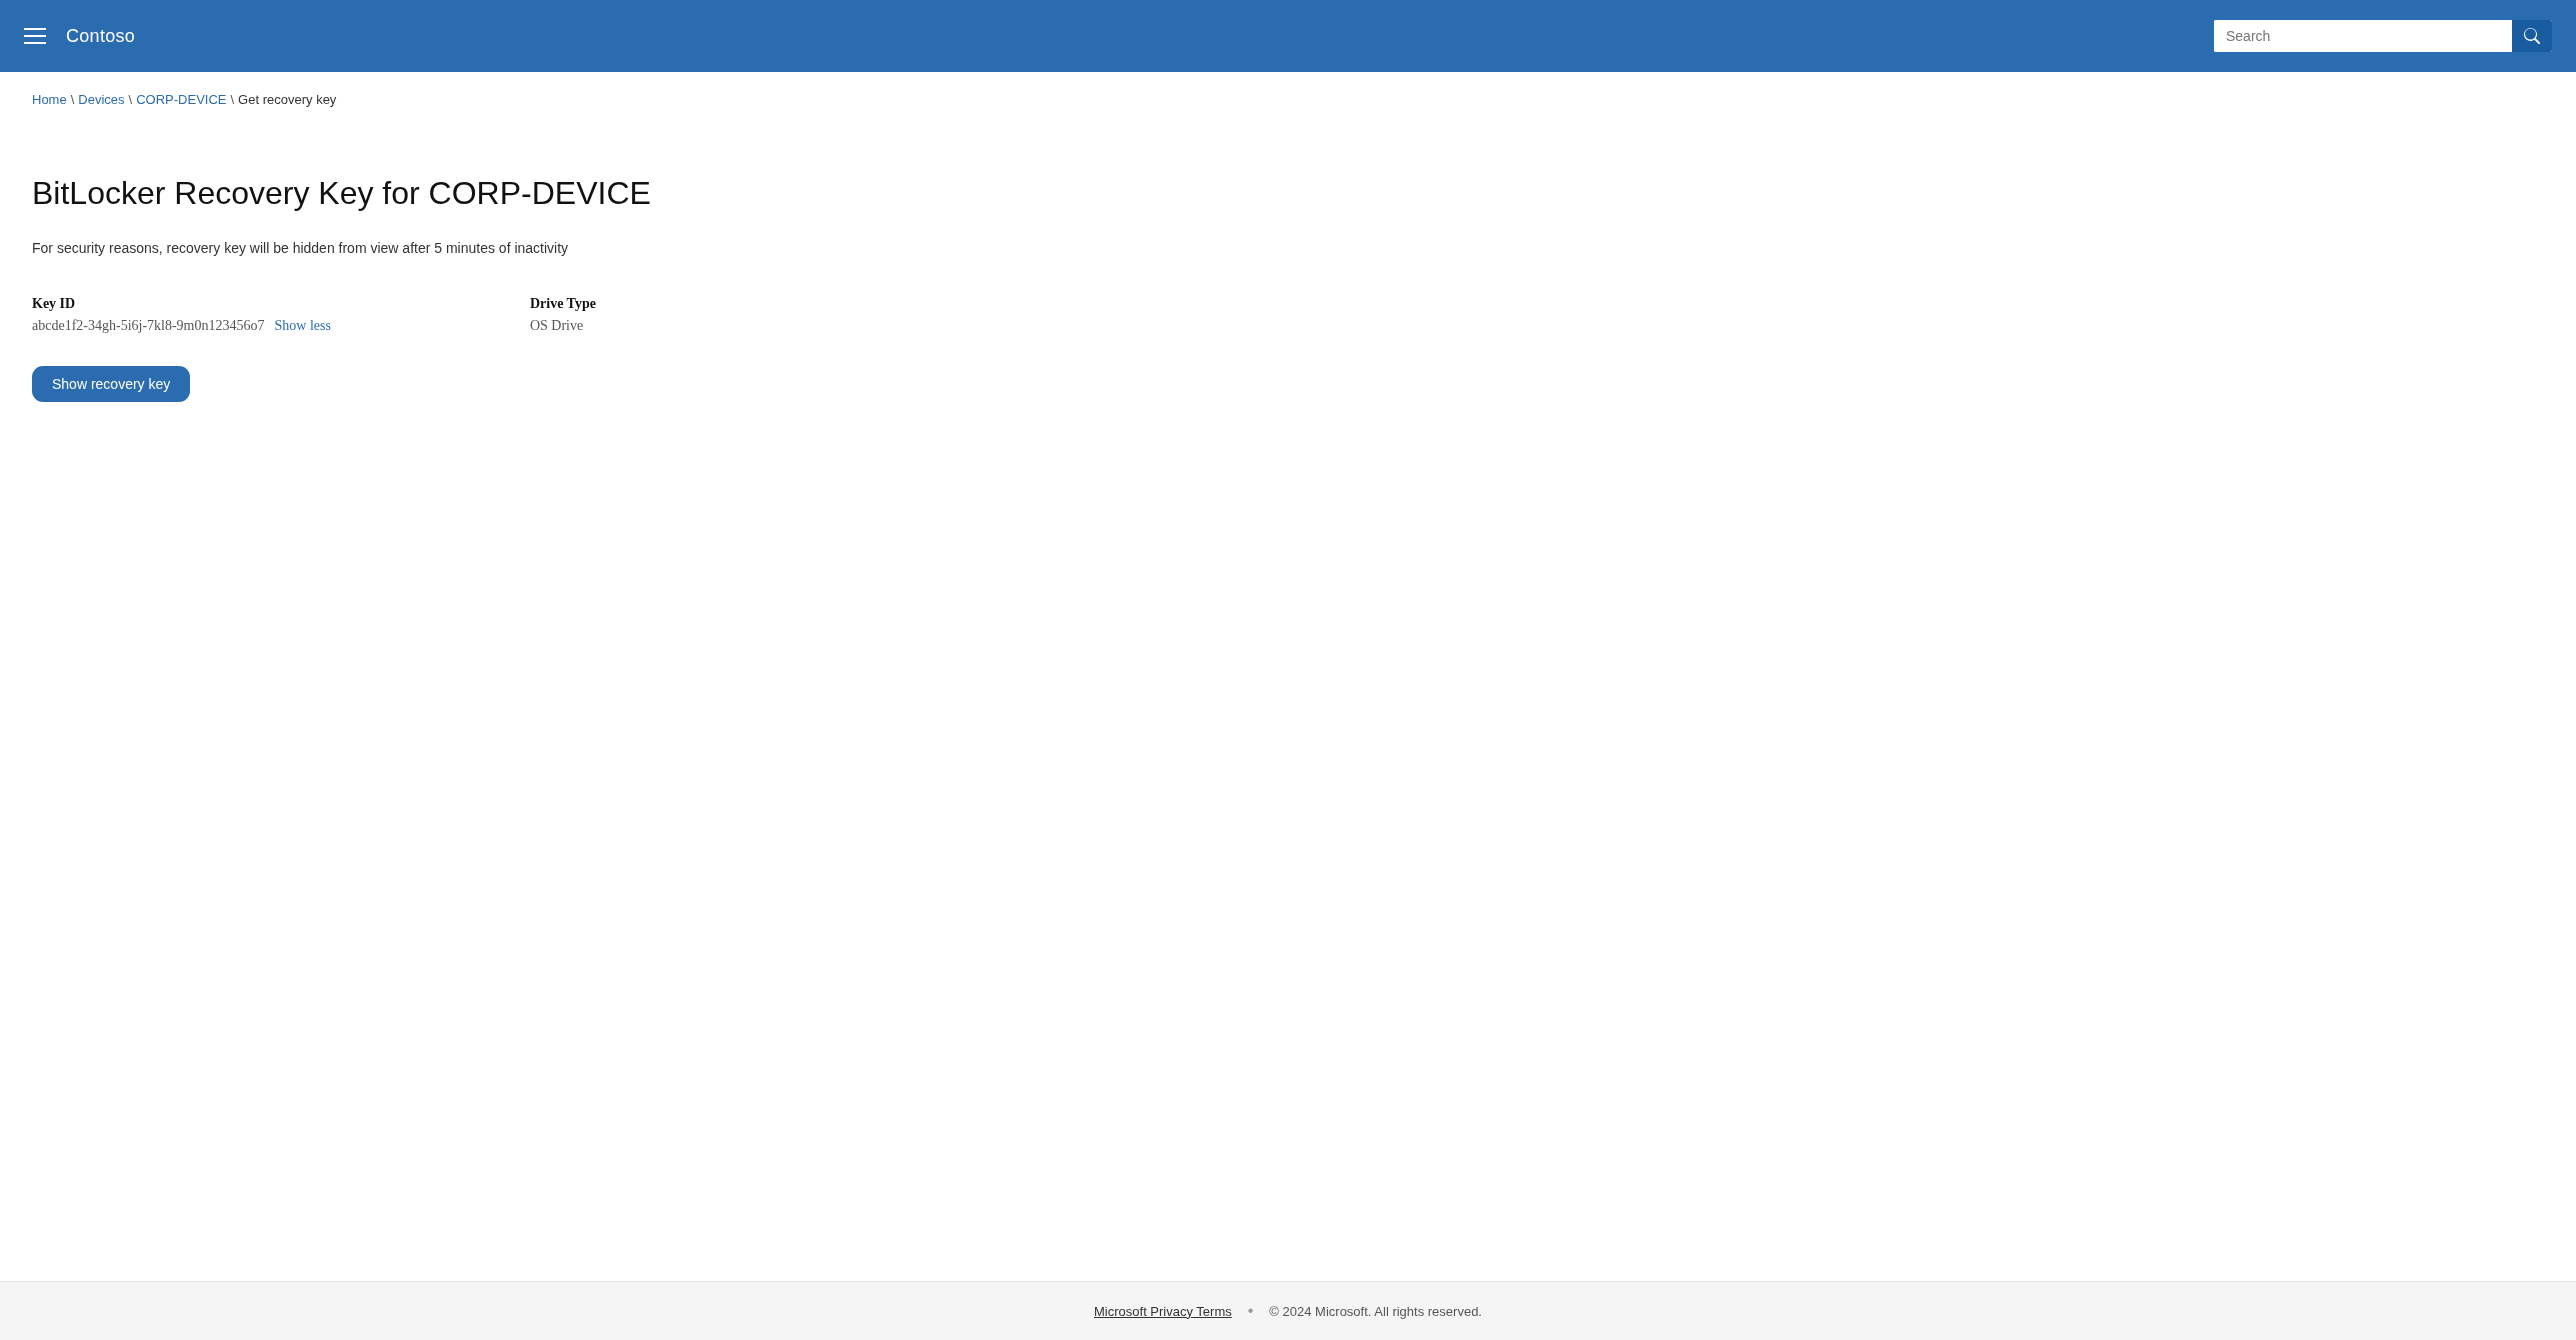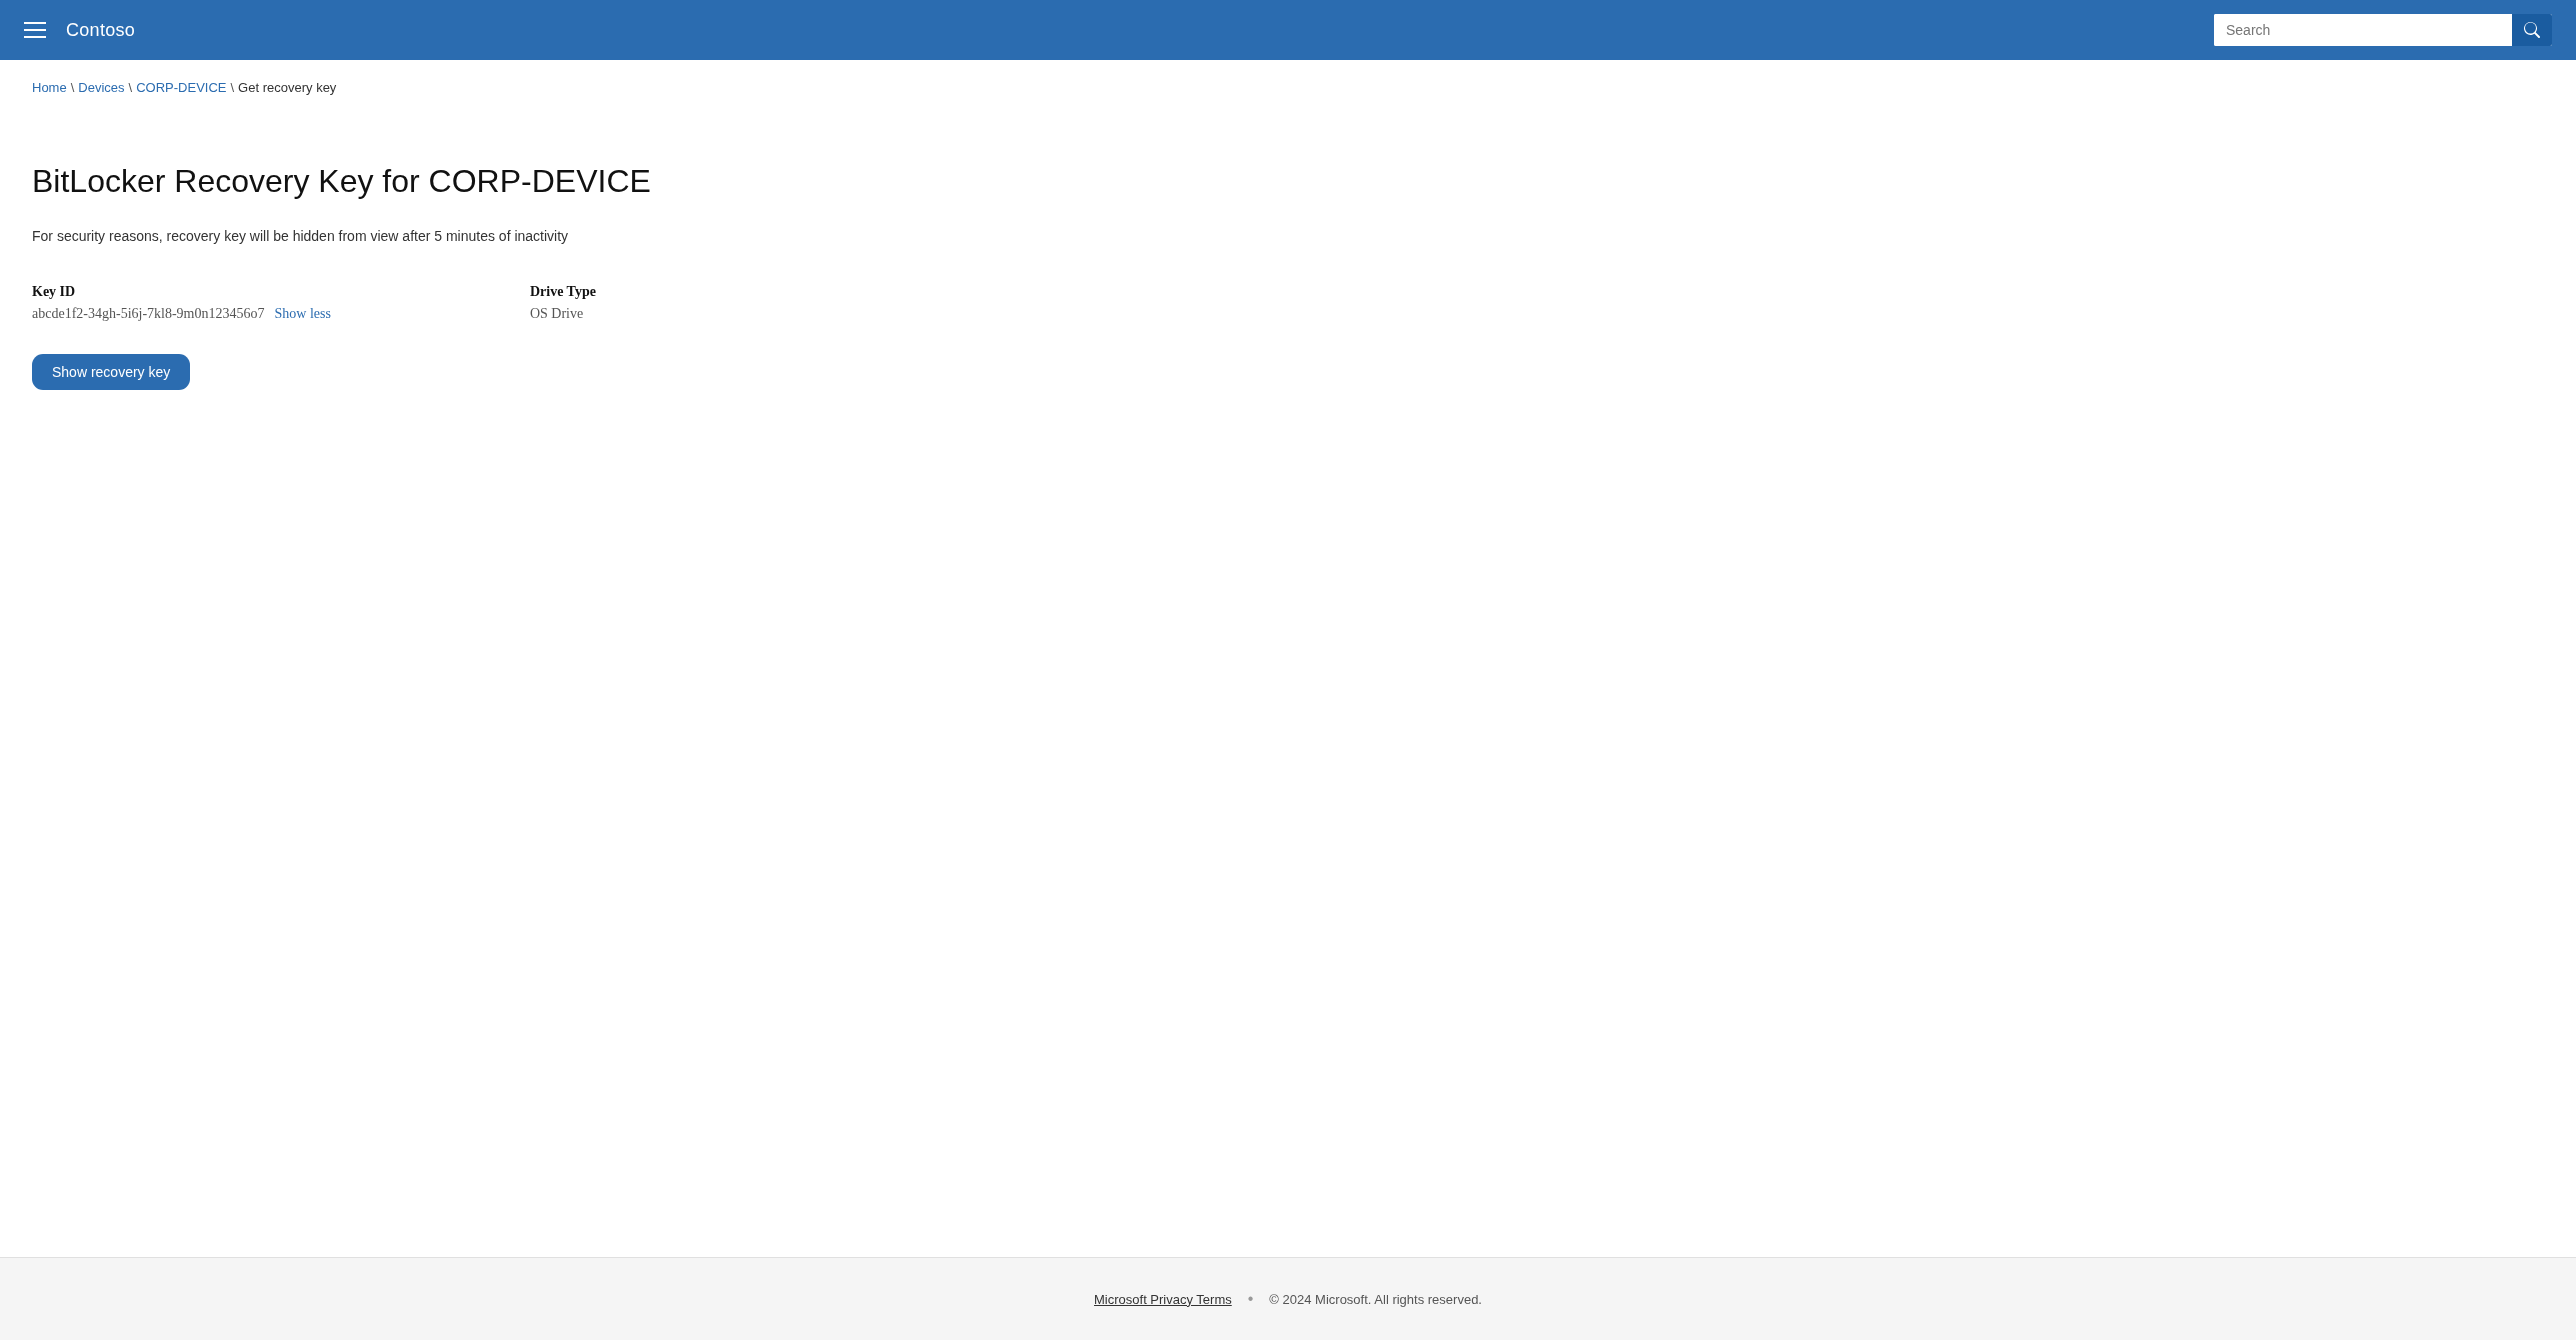--- a/index.html
+++ b/index.html
@@ -16,21 +16,21 @@
       flex-direction: column;
     }
 
     
     .header {
       background-color: #2b6cb0;
       display: flex;
       align-items: center;
       justify-content: space-between;
       padding: 0 24px;
-      height: 60px;
+      height: 72px;
       flex-shrink: 0;
     }
 
     .header-left {
       display: flex;
       align-items: center;
       gap: 20px;
     }
 
     .hamburger {
@@ -178,21 +178,21 @@
       padding: 10px 20px;
       font-size: 14px;
       cursor: pointer;
       border-radius: 11px;
       font-family: 'Segoe UI', Tahoma, Geneva, Verdana, sans-serif;
     }
 
     
     .footer {
       background-color: #f5f5f5;
-      padding: 32px 32px;
+      padding: 20px 32px;
       display: flex;
       justify-content: center;
       align-items: center;
       gap: 16px;
       border-top: 1px solid #e0e0e0;
     }
 
     .footer-link {
       color: #333;
       text-decoration: underline;

